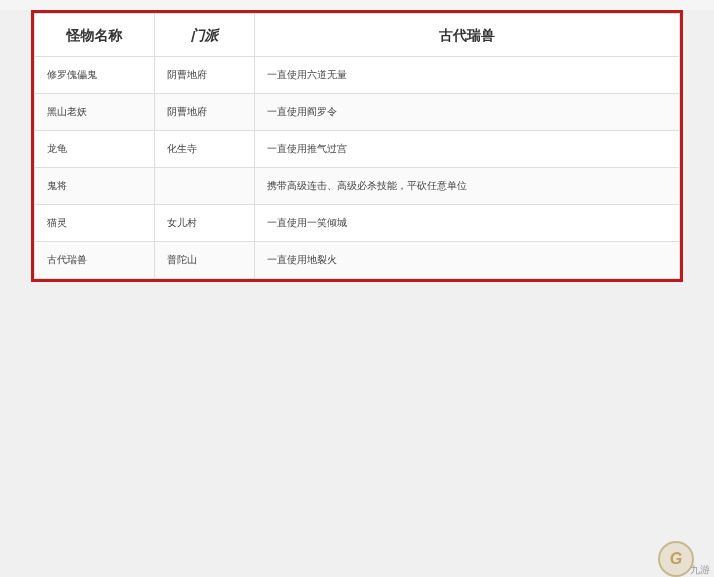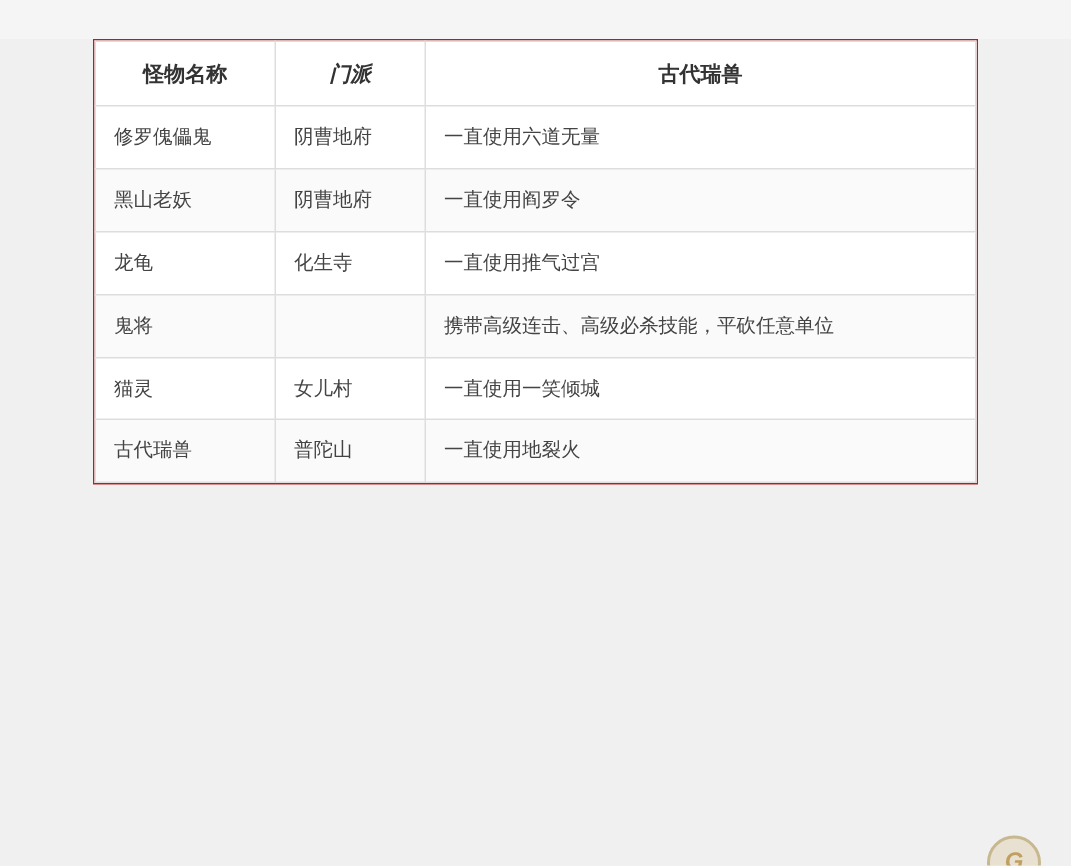--- a/index.html
+++ b/index.html
@@ -19,24 +19,24 @@
     }
 
     .page-container {
       width: 714px;
       height: 577px;
       background: #f0f0f0;
       position: relative;
     }
 
     .table-wrapper {
-      width: 590px;
-      margin: 26px auto;
+      width: 652px;
+      margin: 10px auto;
       background: #fff;
-      border: 1px solid #b91c1c;
+      border: 3px solid #b91c1c;
     }
 
     table {
       width: 100%;
       border-collapse: collapse;
     }
 
     thead tr {
       background: #f7f7f7;
     }
@@ -48,21 +48,21 @@
       line-height: 1.6;
     }
 
     th {
       font-weight: bold;
       color: #333;
       font-size: 14px;
     }
 
     td {
-      font-size: 13px;
+      font-size: 10px;
       color: #444;
     }
 
     tr:nth-child(even) {
       background: #fafafa;
     }
 
     tr:nth-child(odd) {
       background: #fff;
     }

